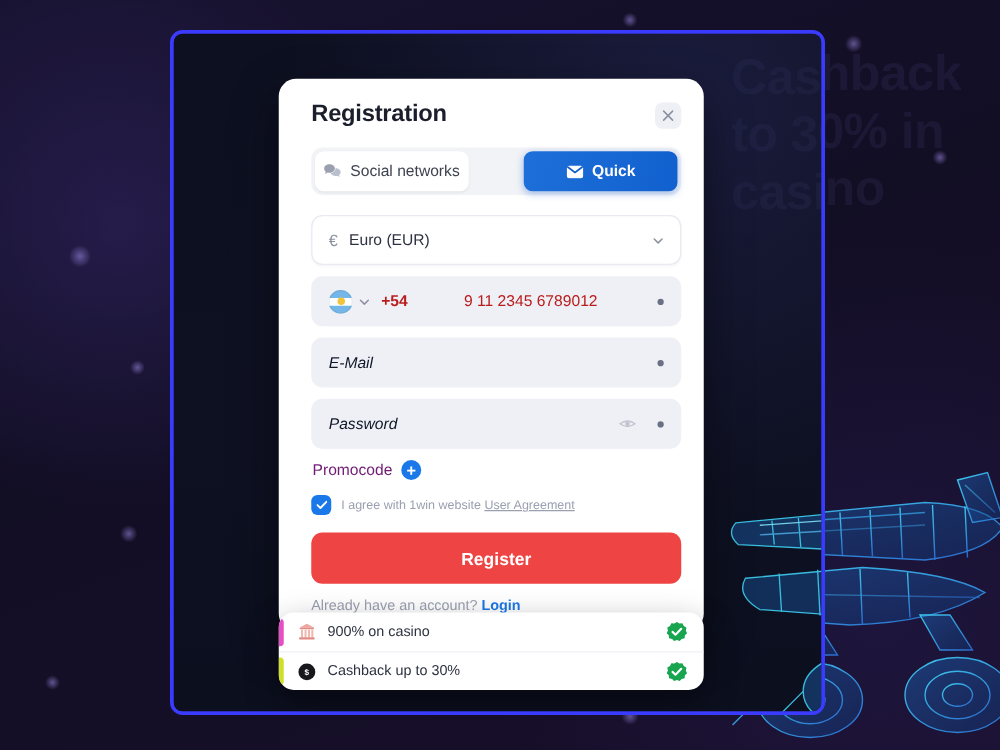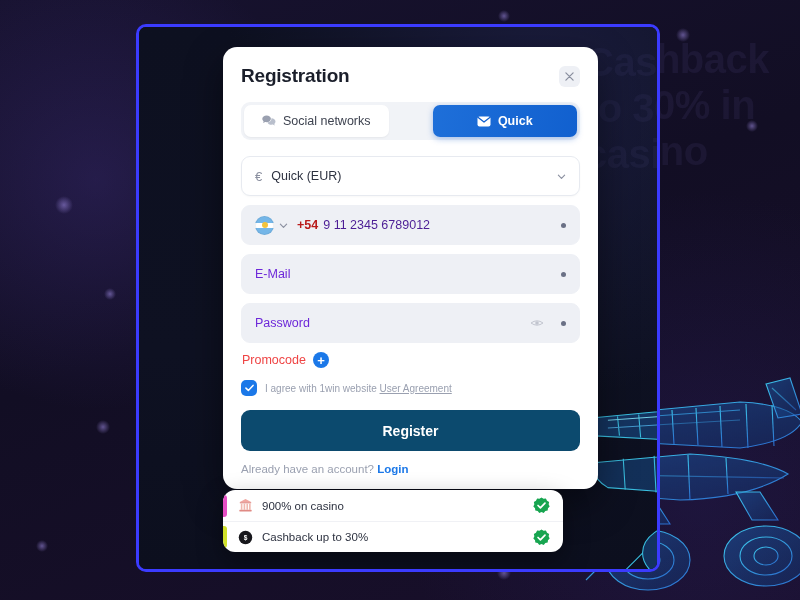--- a/index.html
+++ b/index.html
@@ -84,25 +84,25 @@
     width: 220px;
     font-size: 40px; line-height: 46px; font-weight: 800;
     color: rgba(110,105,175,0.085);
     white-space: nowrap;
     letter-spacing: -0.5px;
   }
 
   
   .modal {
     position: absolute;
-    left: 84px; top: 20px;
-    width: 375px;
+    left: 84px; top: 36px;
+    width: 340px;
     background: #ffffff;
     border-radius: 14px;
-    padding: 18px 18px 14px 18px;
+    padding: 18px 18px 14px 26px;
     box-shadow: 0 14px 38px rgba(0,0,0,0.45);
   }
   .modal-head {
     display: flex; align-items: center; justify-content: space-between;
     margin-bottom: 15px;
   }
   .modal-title {
     font-size: 19px; font-weight: 700; color: #1b1f2b; letter-spacing: -0.2px;
   }
   .close-btn {
@@ -168,34 +168,34 @@
     position: relative; flex: none;
     border: 1px solid rgba(0,0,0,0.06);
   }
   .flag::after {
     content: ""; position: absolute; left: 50%; top: 50%;
     width: 6px; height: 6px; margin: -3px 0 0 -3px;
     border-radius: 50%; background: #f3c33c;
   }
   .flag-chev { margin: 0 9px 0 5px; width: 9px; height: 9px; }
   .phone-code { color: #b91c1c; font-weight: 700; margin-right: 5px; }
-  .phone-ph { color: #4c1d95; flex: 1; }
+  .phone-ph { color: #b91c1c; flex: 1; text-align: center; }
   .dot-ind {
     width: 5px; height: 5px; border-radius: 50%;
     background: #6a7085; flex: none; margin-left: 8px;
   }
-  .ph-text { color: #6d28d9; flex: 1; }
+  .ph-text { color: #0f172a; flex: 1; font-style: italic; }
   .eye { margin-right: 9px; opacity: 0.45; }
 
   
   .promocode-row {
     display: flex; align-items: center; gap: 7px;
     margin: 6px 0 12px 1px;
   }
-  .promocode-label { font-size: 12.5px; color: #ef4444; }
+  .promocode-label { font-size: 12.5px; color: #701a75; }
   .plus-btn {
     width: 16px; height: 16px; border-radius: 50%;
     background: #1b78e8; color: #fff;
     display: flex; align-items: center; justify-content: center;
     font-size: 13px; line-height: 1; cursor: pointer; font-weight: 600;
   }
 
   
   .agree-row { display: flex; align-items: center; gap: 8px; margin-bottom: 14px; }
   .checkbox {
@@ -205,21 +205,21 @@
     flex: none; cursor: pointer;
   }
   .checkbox svg { width: 9px; height: 8px; }
   .agree-text { font-size: 10px; color: #9aa0b0; }
   .agree-link { color: #9aa0b0; text-decoration: underline; cursor: pointer; }
 
   
   .register-btn {
     height: 41px; width: 100%;
     border-radius: 9px;
-    background: #0c4a6e;
+    background: #ef4444;
     color: #ffffff;
     font-size: 14px; font-weight: 700;
     display: flex; align-items: center; justify-content: center;
     cursor: pointer; border: none;
     font-family: "Liberation Sans", sans-serif;
   }
   .login-row {
     text-align: left; margin-top: 12px;
     font-size: 11.5px; color: #9aa0b0;
   }
@@ -392,21 +392,21 @@
             <rect x="0.5" y="0.5" width="13" height="10" rx="2" fill="#ffffff"></rect>
             <path d="M1.2,1.6 L7,6.0 L12.8,1.6" stroke="#1160cf" stroke-width="1.3" fill="none" stroke-linecap="round" stroke-linejoin="round"></path>
           </svg>
         </span>
         <span>Quick</span>
       </div>
     </div>
 
     <div class="field outlined">
       <span class="cur-sym">€</span>
-      <span class="cur-label">Quick (EUR)</span>
+      <span class="cur-label">Euro (EUR)</span>
       <svg class="chev" viewBox="0 0 10 10">
         <path d="M1.5,3.5 L5,7 L8.5,3.5" stroke="#8b90a0" stroke-width="1.3" fill="none" stroke-linecap="round" stroke-linejoin="round"></path>
       </svg>
     </div>
 
     <div class="field filled">
       <span class="flag"></span>
       <svg class="flag-chev" viewBox="0 0 10 10">
         <path d="M1.5,3.5 L5,7 L8.5,3.5" stroke="#8b90a0" stroke-width="1.3" fill="none" stroke-linecap="round" stroke-linejoin="round"></path>
       </svg>

